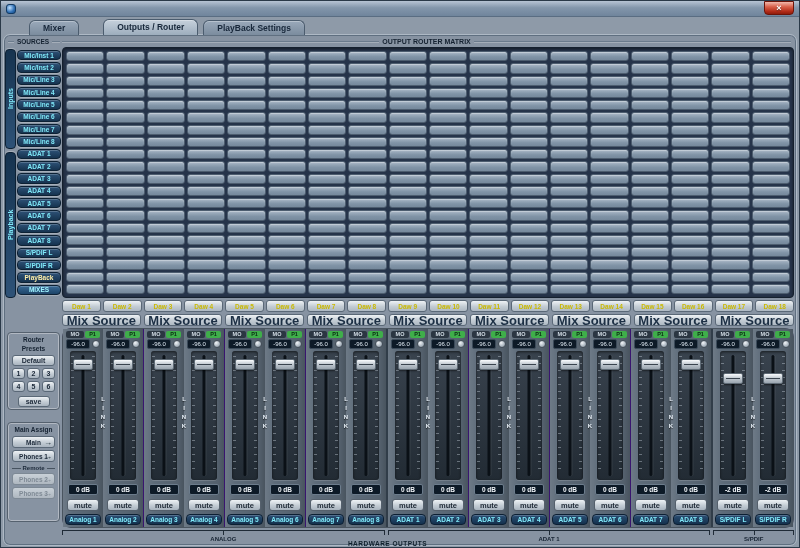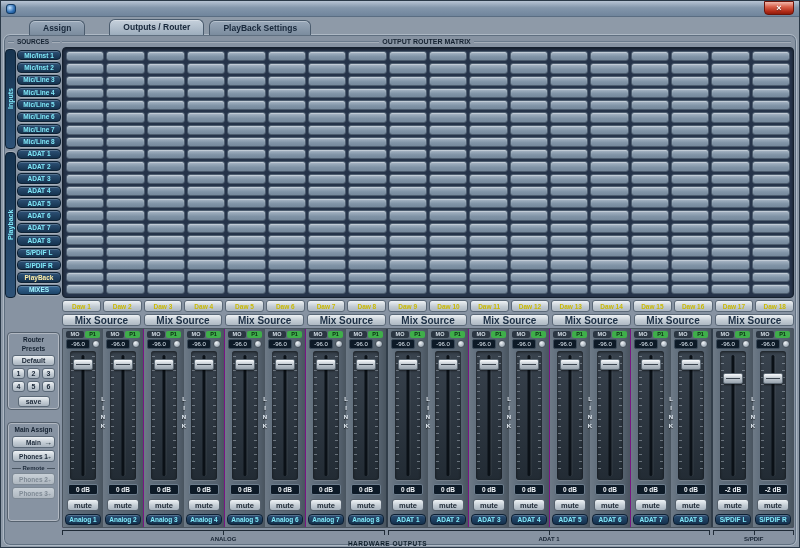--- a/index.html
+++ b/index.html
@@ -73,21 +73,21 @@
     border:1px solid #4d5d6f;box-shadow:inset 0 1px 1px rgba(255,255,255,.35);}
   
   .daw-row{position:absolute;left:58px;top:265px;width:732px;height:12px;display:flex;gap:2px;}
   .daw{flex:1;display:flex;align-items:center;justify-content:center;cursor:pointer;
     background:linear-gradient(180deg,#eef2f5,#c3ccd4 55%,#aeb9c3);
     border:1px solid #5a6877;border-radius:3px;
     color:var(--accent-yellow,#c9b900);font-weight:bold;font-size:6.5px;}
   .mix-row{position:absolute;left:58px;top:279px;width:732px;height:12px;display:flex;gap:3px;}
   .mixbtn{flex:1;display:flex;align-items:center;justify-content:center;cursor:pointer;
     background:linear-gradient(180deg,#eef2f5,#c3ccd4 55%,#aeb9c3);
-    border:1px solid #5a6877;border-radius:3px;color:#1c2f44;font-weight:bold;font-size:10px;}
+    border:1px solid #5a6877;border-radius:3px;color:#1c2f44;font-weight:bold;font-size:13px;}
   
   .lbox{position:absolute;left:3px;width:53px;border:1px solid #55616e;border-radius:4px;
     box-shadow:inset 0 0 0 1px rgba(255,255,255,.35);padding:2px 3px;}
   .rp-box{top:297px;height:78px;}
   .ma-box{top:387px;height:100px;}
   .box-title{text-align:center;font-weight:bold;font-size:6.5px;line-height:9px;color:#152231;}
   .btn.silver{display:flex;align-items:center;justify-content:center;height:11px;cursor:pointer;
     background:linear-gradient(180deg,#eef2f5,#c3ccd4 55%,#a9b4bf);
     border:1px solid #5a6877;border-radius:3px;color:#1b2838;font-weight:bold;font-size:7px;}
   .default-btn{margin:2px 1px;}
@@ -97,21 +97,21 @@
     background:linear-gradient(180deg,#eef2f5,#c3ccd4 55%,#a9b4bf);
     border:1px solid #5a6877;border-radius:3px;color:#1b2838;font-weight:bold;font-size:6.5px;cursor:pointer;}
   .ma-btn .arrow{position:absolute;right:2px;top:0;height:12px;line-height:11px;font-size:8px;color:#17242f;}
   .ma-btn.disabled{background:linear-gradient(180deg,#c9d1d8,#aeb7c0);color:#7f8a95;border-color:#7d8995;cursor:default;}
   .ma-btn.disabled .arrow{color:#7f8a95;}
   .remote-div{display:flex;align-items:center;gap:2px;margin:3px 1px 0;
     font-weight:bold;font-size:6px;color:#1b2838;}
   .remote-div::before,.remote-div::after{content:'';flex:1;height:1px;background:#46525f;}
   
   .strips{position:absolute;left:58px;top:293px;width:732px;height:200px;display:flex;
-    background:#a21caf;border:1px solid #49545f;border-radius:1px;}
+    background:#4c1d95;border:1px solid #49545f;border-radius:9px;}
   .pair{position:relative;flex:1;display:flex;}
   .pair + .pair{border-left:1px solid rgba(0,0,0,.25);}
   .pair.gstart{border-left:2px solid #313d49;}
   .strip{flex:1;display:flex;flex-direction:column;background-color:#5d6b79;
     background-image:linear-gradient(90deg,rgba(255,255,255,.10),rgba(255,255,255,0) 25%,rgba(0,0,0,.10) 85%,rgba(0,0,0,.22));}
   .bus{display:flex;gap:1px;margin:2px 3px 1px;height:7px;}
   .bus .mo{flex:1.2;background:#2b3642;color:#d5dfe8;font-weight:bold;font-size:5.5px;line-height:7px;
     text-align:center;border-radius:2px;cursor:pointer;}
   .bus .p1{flex:1;background:var(--link-green,#3fae4a);color:#0a2a12;font-weight:bold;font-size:5.5px;line-height:7px;
     text-align:center;border-radius:2px;cursor:pointer;}
@@ -157,21 +157,21 @@
 </style>
 </head>
 <body>
 
 <div class="window">
   <div class="titlebar">
     <div class="app-icon"></div>
     <div class="close-btn">×</div>
   </div>
 
-  <div class="tabbar"><div class="tab">Assign</div><div class="tab active">Outputs / Router</div><div class="tab">PlayBack Settings</div></div>
+  <div class="tabbar"><div class="tab">Mixer</div><div class="tab active">Outputs / Router</div><div class="tab">PlayBack Settings</div></div>
 
   <div class="panel">
     <div class="rule rule-left"></div>
     <div class="rule rule-right"></div>
     <div class="sources-label"><span>SOURCES</span></div>
     <div class="matrix-title"><span>OUTPUT ROUTER MATRIX</span></div>
 
     <div class="side-label inputs">Inputs</div>
     <div class="side-label playback">Playback</div>
 

